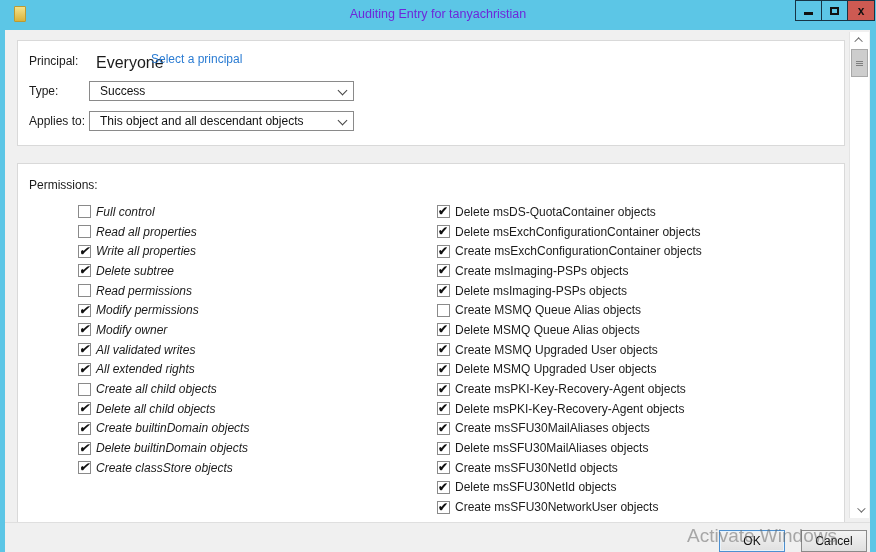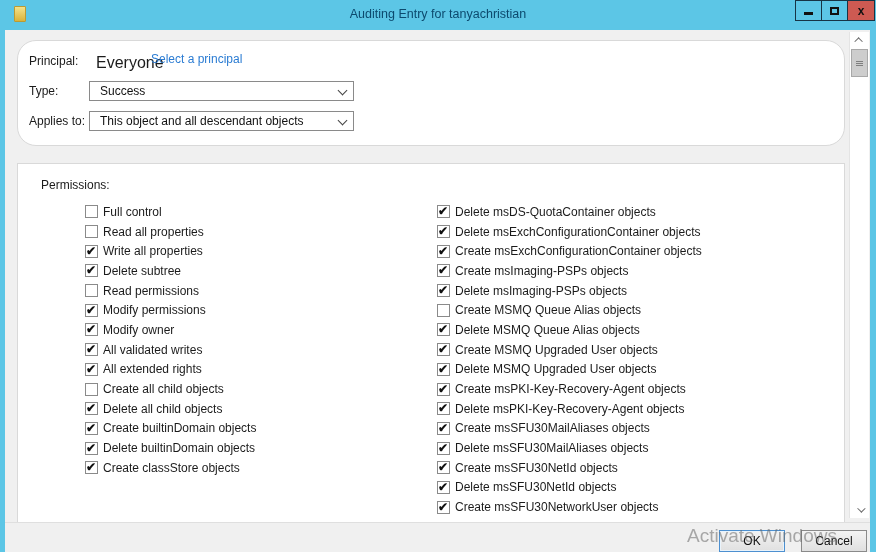--- a/index.html
+++ b/index.html
@@ -5,51 +5,51 @@
   * { margin:0; padding:0; box-sizing:border-box; }
   html,body { width:876px; height:552px; overflow:hidden; background:#fff;
               font-family:"Liberation Sans", sans-serif; }
   #window { position:relative; width:876px; height:552px; background:#5cc6e6; }
 
   
   .titlebar { position:absolute; left:0; top:0; width:100%; height:30px; background:#5cc6e6; }
   .win-icon { position:absolute; left:14px; top:6px; width:12px; height:16px;
               background:linear-gradient(180deg,#f4e28a,#d9b33c); border:1px solid #bb9a33; border-radius:1px; }
   .title { position:absolute; left:0; right:0; top:0; height:28px; line-height:28px;
-           text-align:center; font-size:12.5px; color:#0c4a6e; }
+           text-align:center; font-size:12.5px; color:#6d28d9; }
   .controls { position:absolute; right:1px; top:0; display:flex; }
   .ctrl { width:27px; height:21px; border:1px solid #173445; margin-left:-1px;
           display:flex; align-items:center; justify-content:center; cursor:pointer; }
   .ctrl.close { background:#cd5a52; width:28px; }
   .min-glyph { width:9px; height:3px; background:#111; margin-top:6px; }
   .max-glyph { width:9px; height:8px; border:2px solid #111; background:transparent; }
   .close-glyph { font-size:12px; font-weight:700; color:#111; line-height:1; }
 
   
   .client { position:absolute; left:5px; right:6px; top:30px; bottom:0; background:#f0f0f0; }
   .viewport { position:absolute; left:0; top:0; right:23px; bottom:30px; background:#f0f0f0; overflow:hidden; }
 
   .panel { position:absolute; background:#fff; border:1px solid #d9d9d9; }
-  .panel1 { left:12px; top:10px; width:828px; height:106px;border-radius:19px; }
+  .panel1 { left:12px; top:10px; width:828px; height:106px; }
   .panel2 { left:12px; top:133px; width:828px; height:380px; }
 
   .flabel { position:absolute; font-size:12px; color:#1b1b1b; }
   .fvalue { position:absolute; font-size:16px; color:#1b1b1b; }
   .link { position:absolute; font-size:12px; color:#2b7cd3; cursor:pointer; }
 
   .dropdown { position:absolute; left:71px; width:265px; height:20px; background:#fff;
               border:1px solid #8a8a8a; font-size:12px; color:#111; line-height:18px;
               padding-left:10px; cursor:default; }
   .dd-chevron { position:absolute; right:7px; top:5px; width:7px; height:7px;
                 border-left:1px solid #444; border-bottom:1px solid #444;
                 transform:rotate(-45deg); }
 
   
   .perm-col { position:absolute; top:38px; }
-  .perm-col.left { left:67px; }
+  .perm-col.left { left:60px;font-style:italic; }
   .perm-col.right { left:419px; }
   .perm-row { height:19.7px; display:flex; align-items:center; }
   .cb { width:13px; height:13px; border:1px solid #8a8a8a; background:#fff; margin-right:5px;
         flex:0 0 13px; position:relative; cursor:pointer; }
   .cb.checked::after { content:"✔"; position:absolute; left:0px; top:-2px;
                        font-size:12px; font-weight:700; color:#111; }
   .perm-label { font-size:12px; color:#1b1b1b; white-space:nowrap; }
 
   
   .scrollbar { position:absolute; right:1px; top:2px; width:20px; bottom:34px;
@@ -118,21 +118,21 @@
         </div>
 
         <span class="flabel" style="left:11px; top:73px;">Applies to:</span>
         <div class="dropdown" style="top:70px;">
           <span>This object and all descendant objects</span>
           <span class="dd-chevron"></span>
         </div>
       </div>
 
       <div class="panel panel2">
-        <span class="flabel" style="left:11px; top:14px;margin-left:12px;">Permissions:</span>
+        <span class="flabel" style="left:11px; top:14px;">Permissions:</span>
         <div class="perm-col left" id="perm-col-left">
   <div class="perm-row">
     <span class="cb"></span>
     <span class="perm-label">Full control</span>
   </div>
 
 
   <div class="perm-row">
     <span class="cb"></span>
     <span class="perm-label">Read all properties</span>

